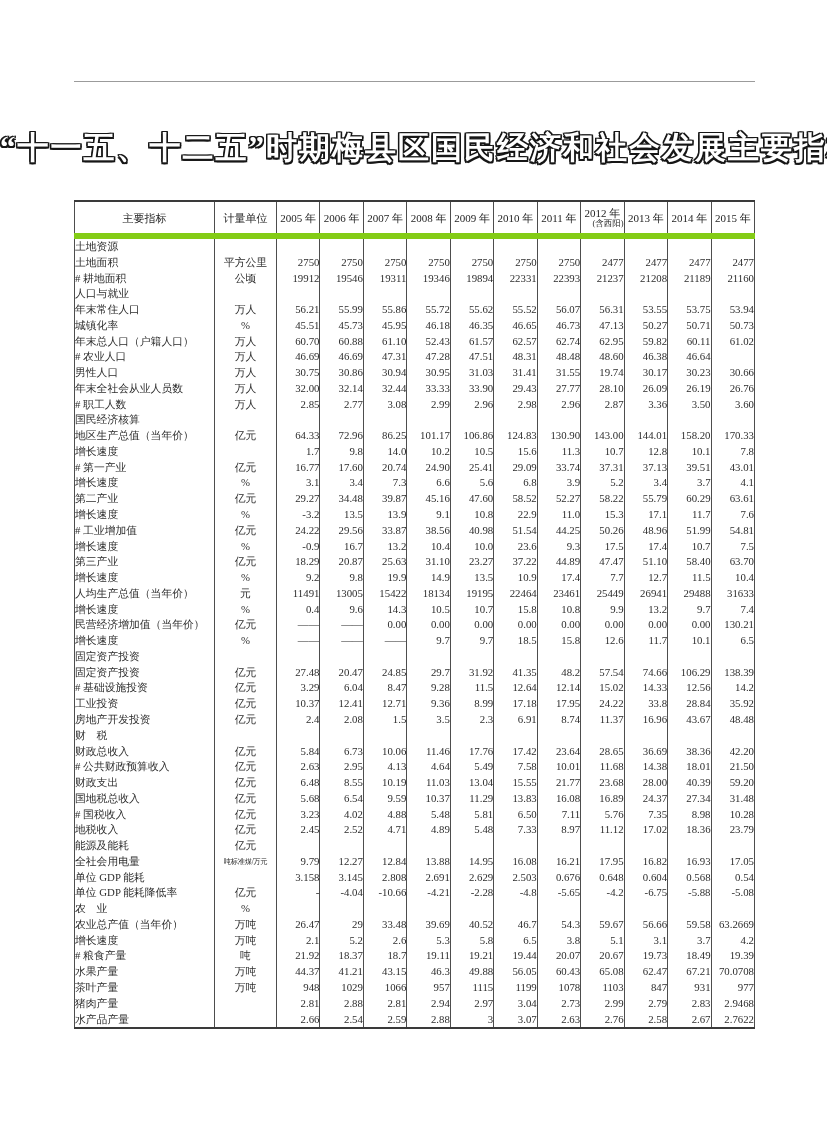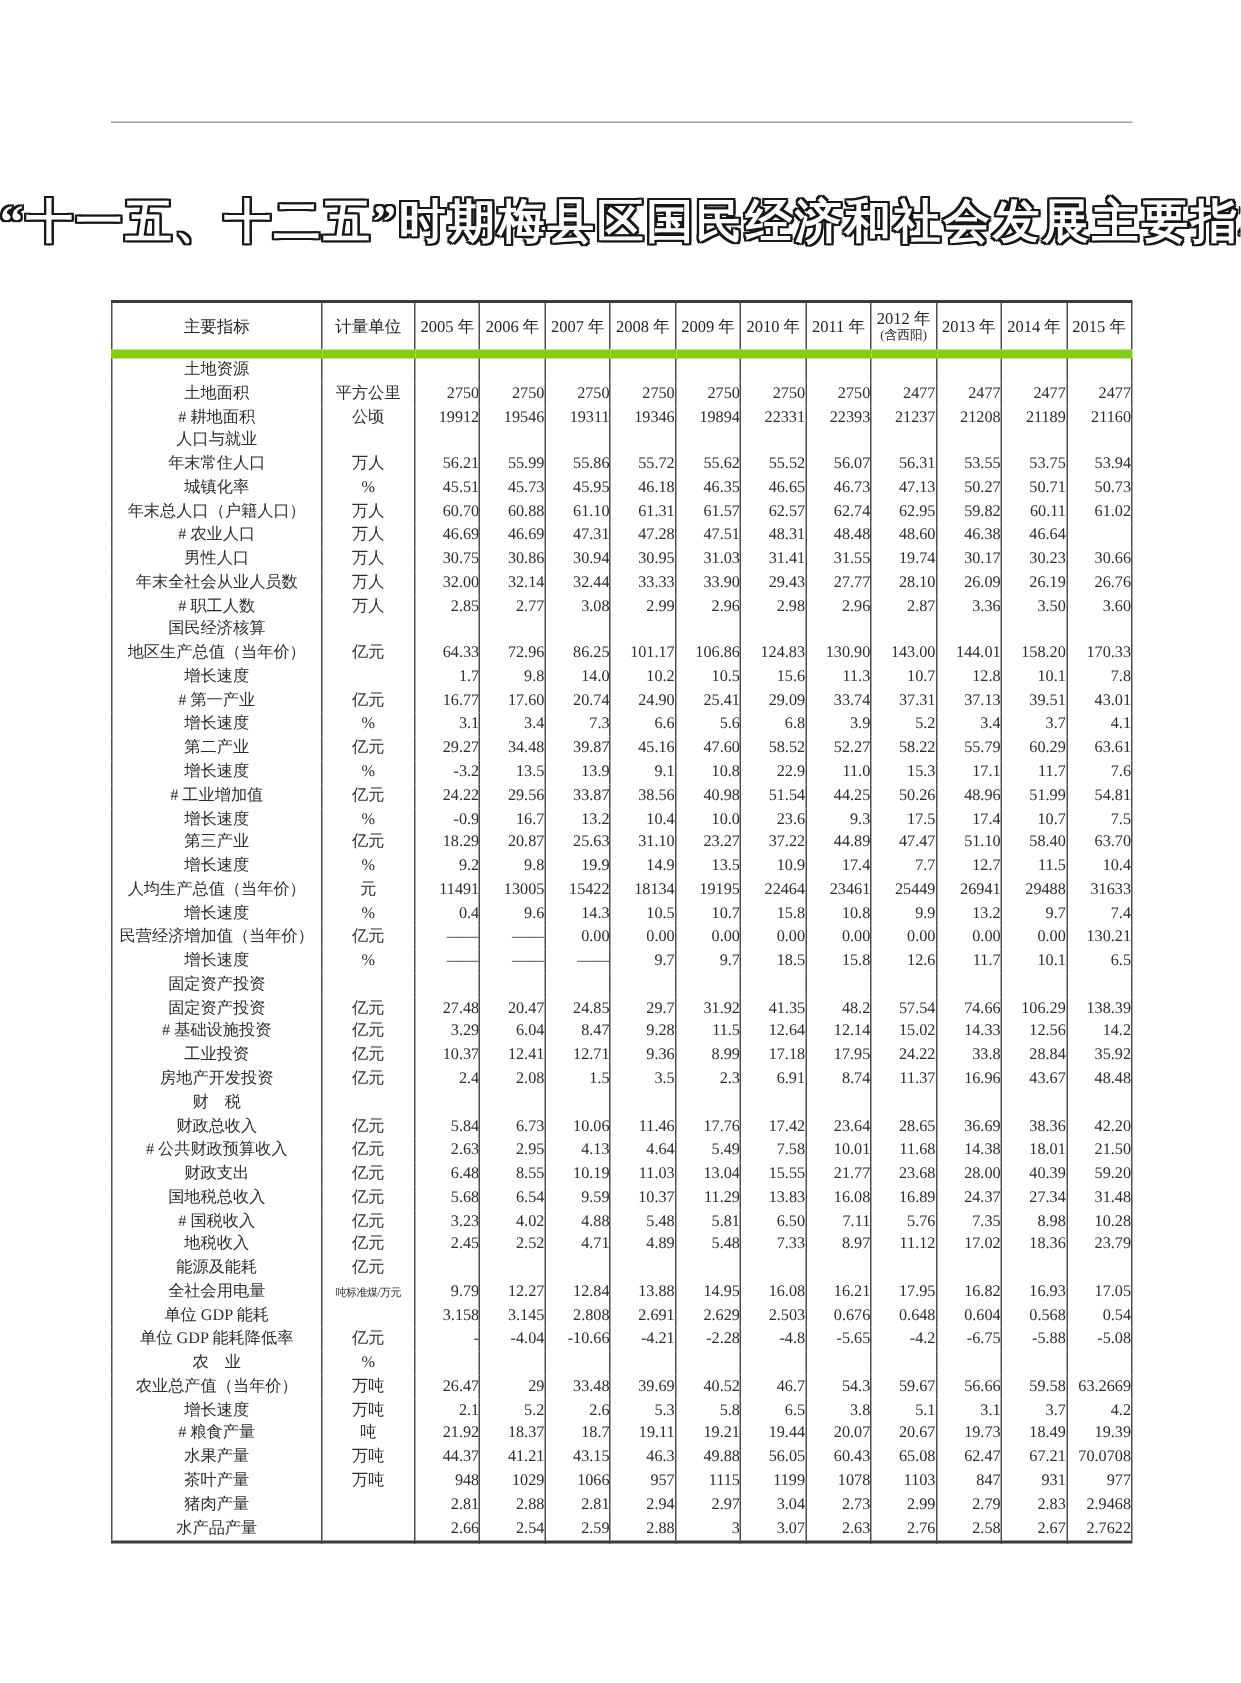--- a/index.html
+++ b/index.html
@@ -20,26 +20,26 @@
     position:absolute;left:74px;top:200px;width:681px;
     border-collapse:collapse;table-layout:fixed;
     border:1px solid #4d4d4d;border-top:2px solid #3a3a3a;border-bottom:2px solid #3a3a3a;
   }
   .stat-table th,.stat-table td{border-left:1px solid #4d4d4d;padding:0;}
   .stat-table th:first-child,.stat-table td:first-child{border-left:none;}
   .stat-table thead th{
     height:31px;font-weight:400;font-size:11px;text-align:center;vertical-align:middle;
     border-bottom:6px solid #84cc16;color:#242424;line-height:12px;
   }
-  .stat-table thead .note{font-size:8.5px;line-height:9px;color:#2a2a2a;}
+  .stat-table thead .note{font-size:8.5px;line-height:9px;color:#2a2a2a;text-align:right;}
   .stat-table tbody td{
     height:15.77px;line-height:15.77px;font-size:10.8px;
     white-space:nowrap;overflow:hidden;vertical-align:middle;color:#2d2d2d;
   }
-  .c-label{text-align:center;font-size:10.6px;color:#1f1f1f;}
+  .c-label{text-align:left;font-size:10.6px;color:#1f1f1f;}
   .c-unit{text-align:center;font-size:10.3px;}
   .c-unit.tiny{font-size:7.3px;letter-spacing:-0.3px;margin-top:27px;}
   .c-val{text-align:right;padding-right:6px;}
   .ind0{padding-left:5px;}
   .ind1{padding-left:17px;}
   .ind2{padding-left:25px;}
   .ind3{padding-left:32px;}
   .ind4{padding-left:40px;margin-top:16px;}
 </style>
 </head>
@@ -177,21 +177,21 @@
           <td class="c-val">50.27</td>
           <td class="c-val">50.71</td>
           <td class="c-val">50.73</td>
         </tr>
         <tr>
           <td class="c-label ind1">年末总人口（户籍人口）</td>
           <td class="c-unit">万人</td>
           <td class="c-val">60.70</td>
           <td class="c-val">60.88</td>
           <td class="c-val">61.10</td>
-          <td class="c-val">61.31</td>
+          <td class="c-val">52.43</td>
           <td class="c-val">61.57</td>
           <td class="c-val">62.57</td>
           <td class="c-val">62.74</td>
           <td class="c-val">62.95</td>
           <td class="c-val">59.82</td>
           <td class="c-val">60.11</td>
           <td class="c-val">61.02</td>
         </tr>
         <tr>
           <td class="c-label ind2"># 农业人口</td>

